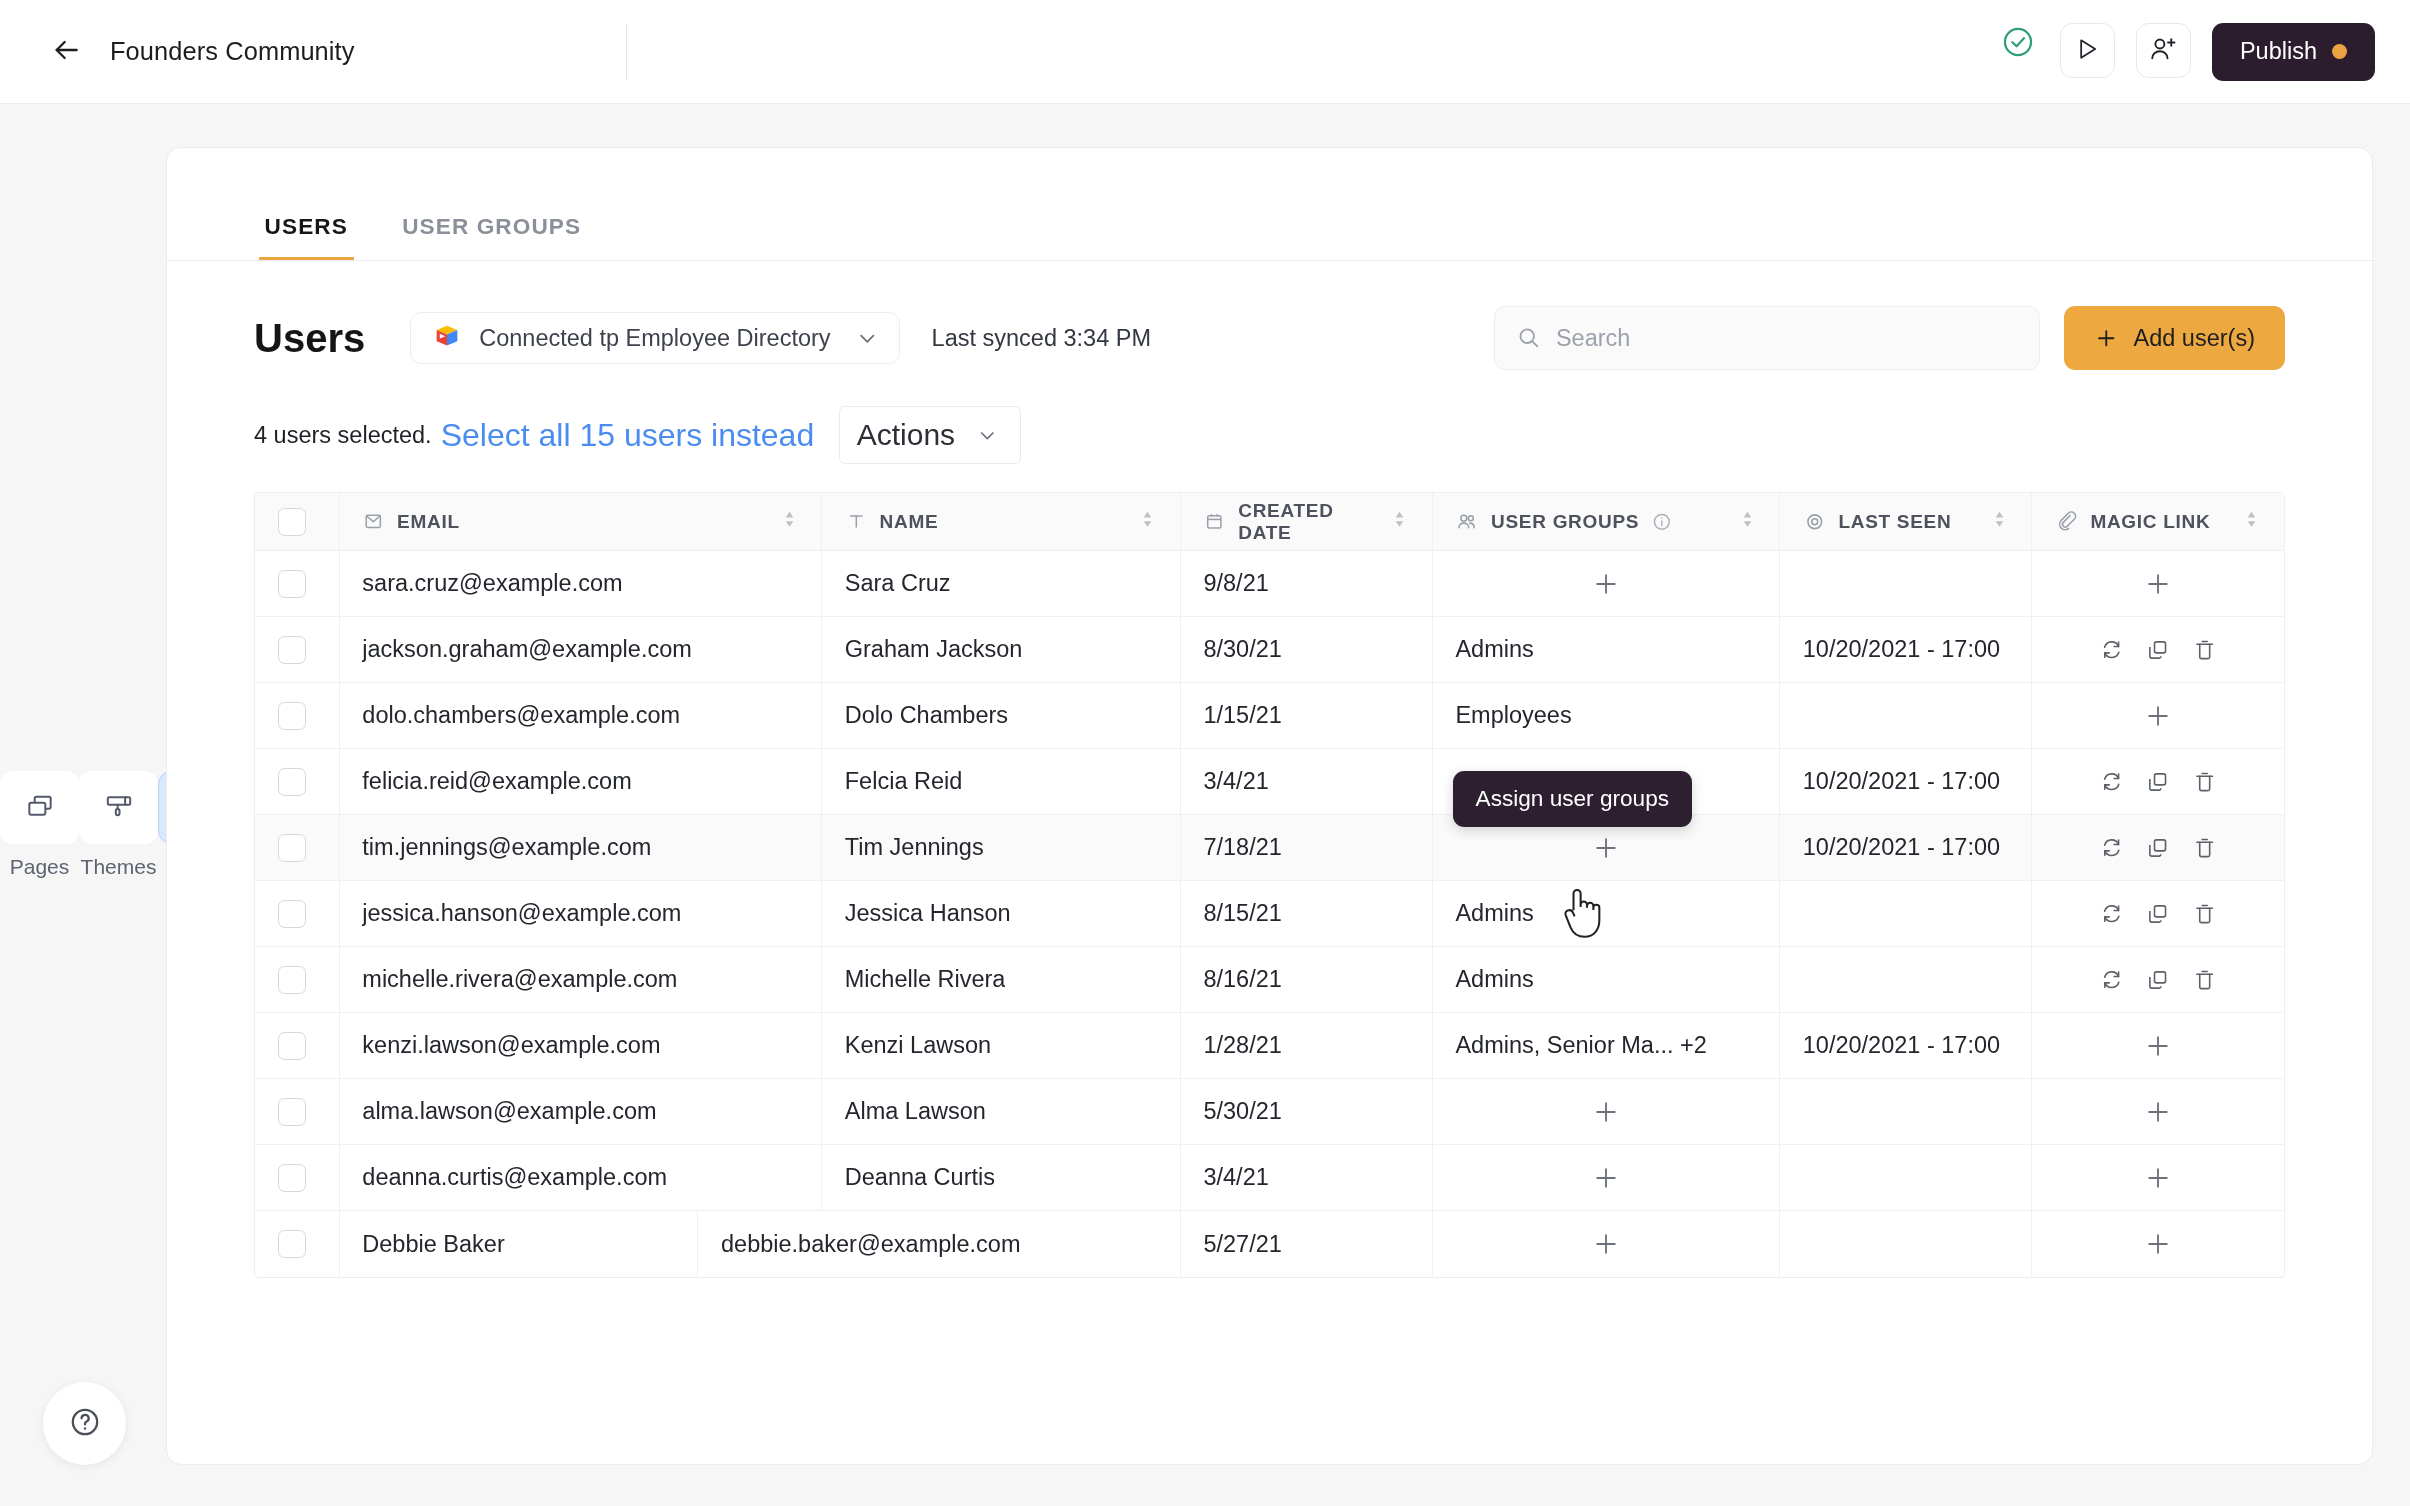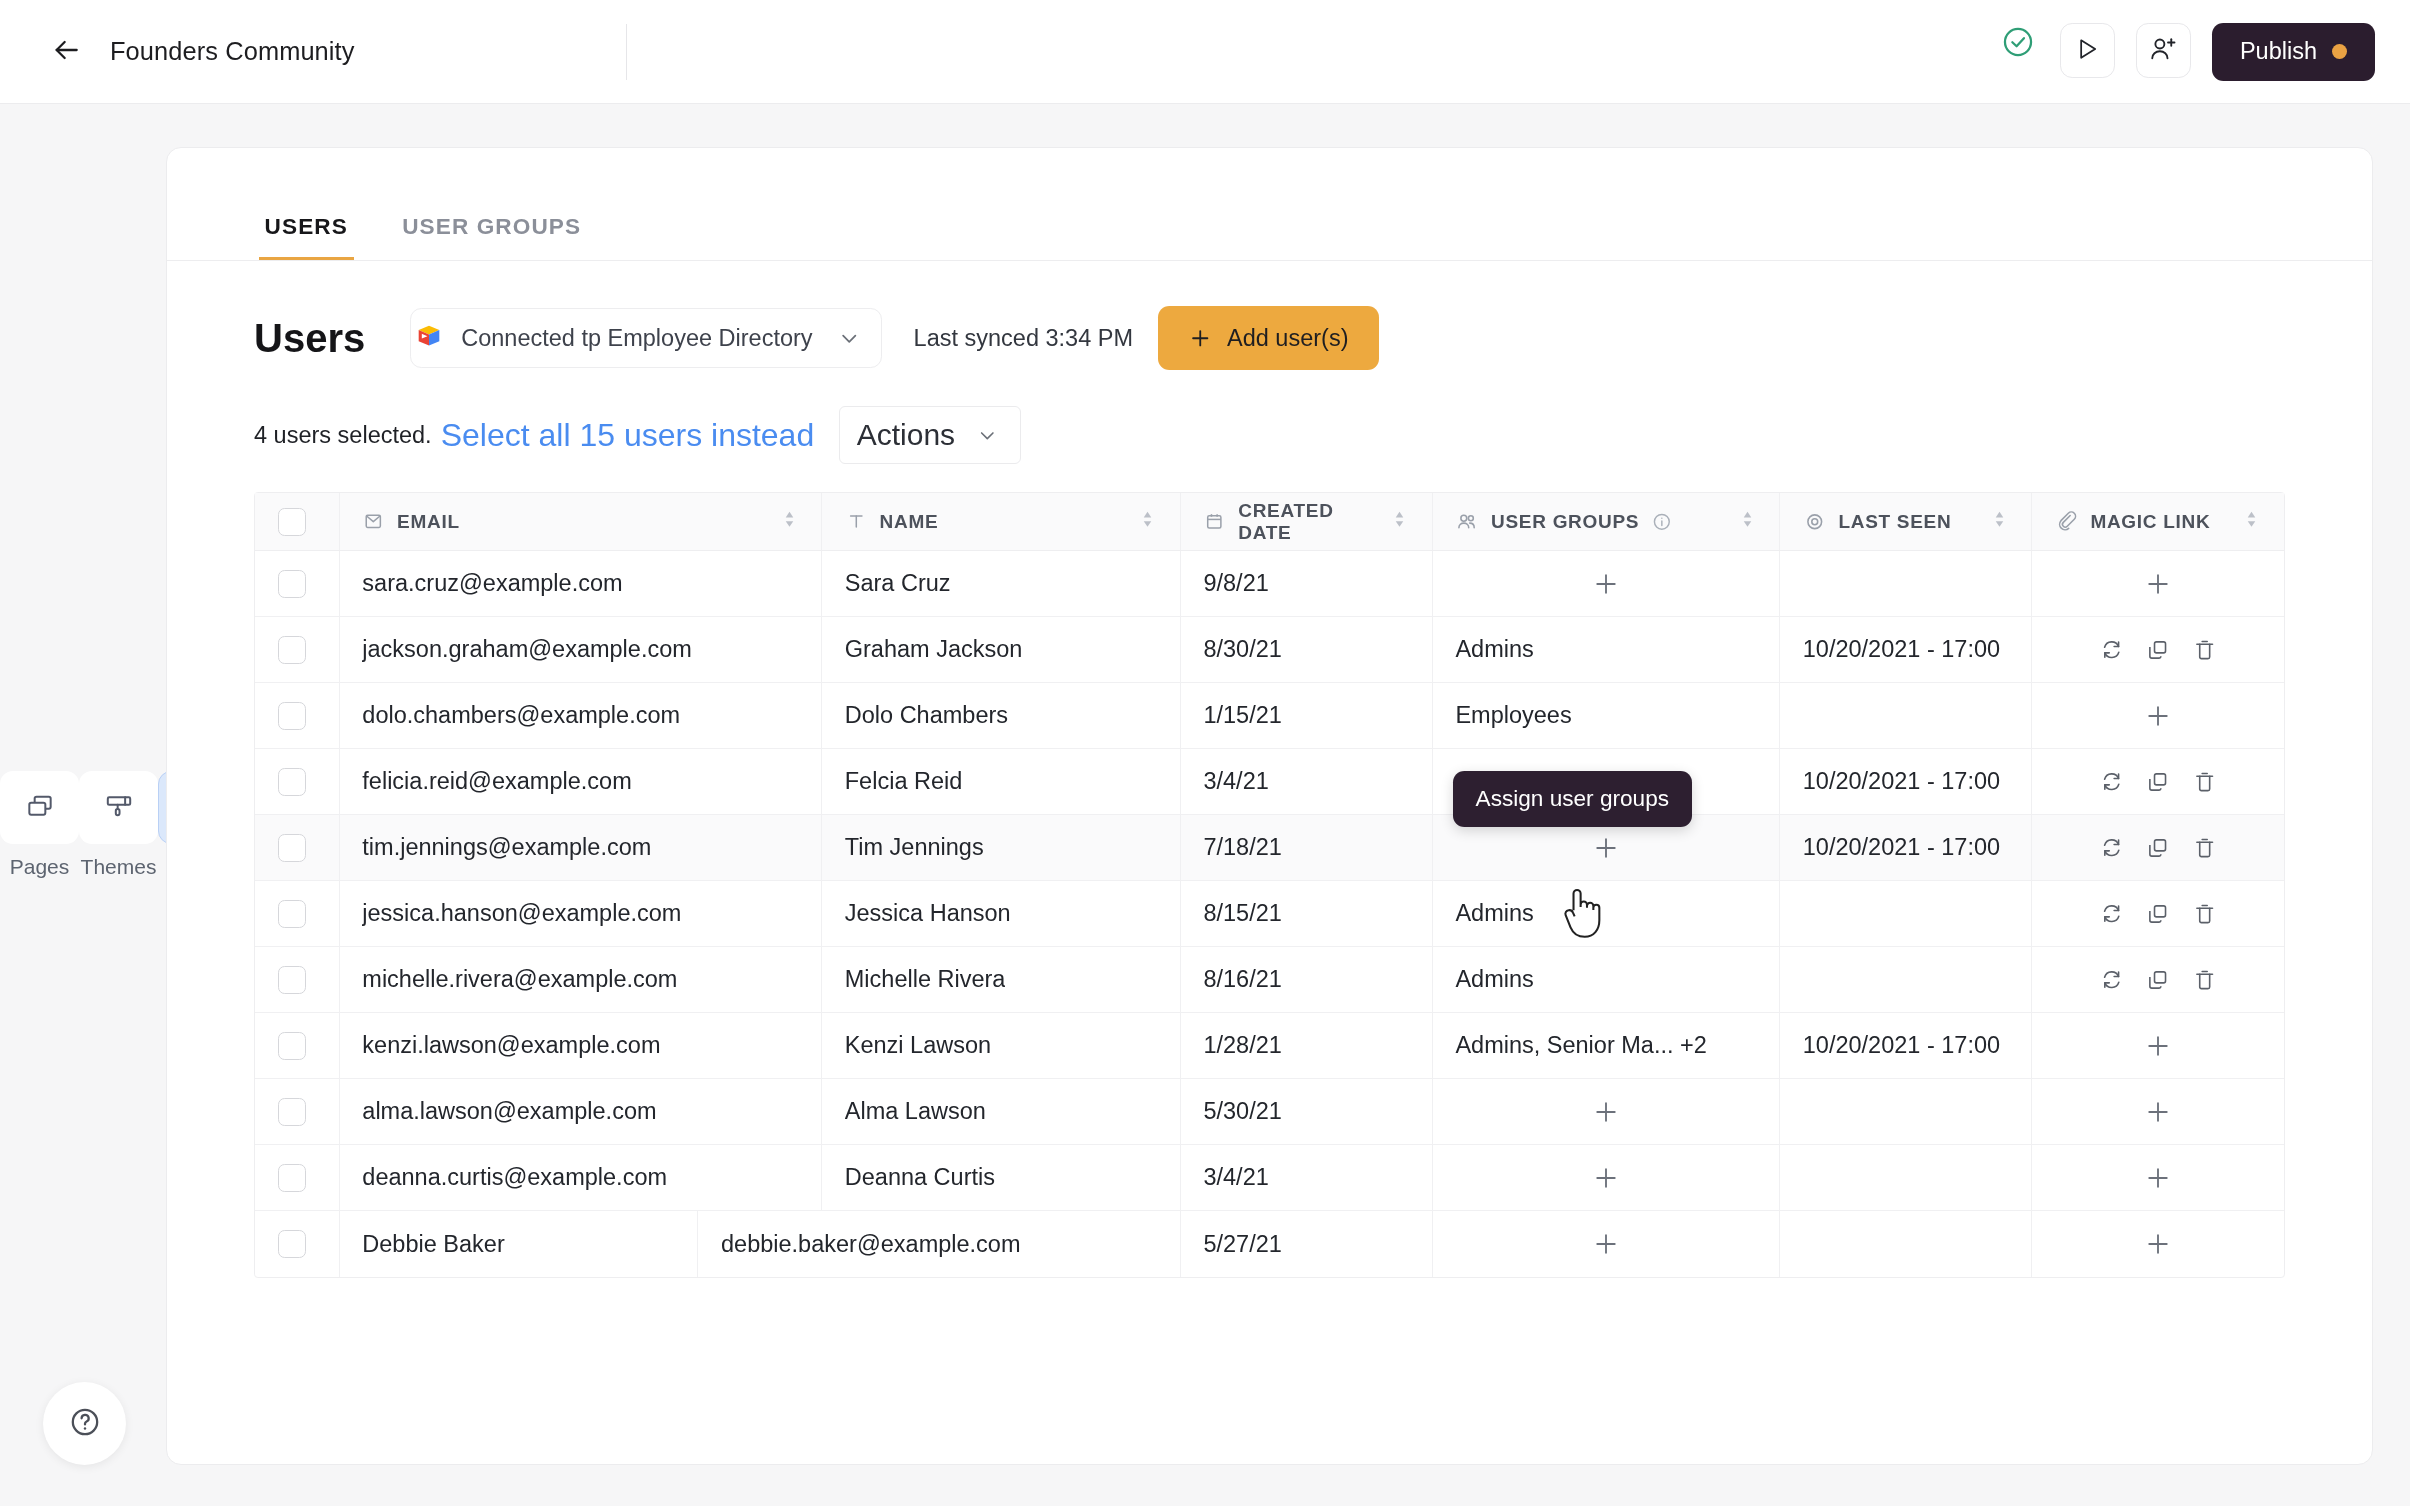--- a/index.html
+++ b/index.html
@@ -109,21 +109,21 @@
   }
   .tab.active { color: #17171a; border-bottom-color: #e9a542; }
 
   .toolbar {
     display: flex; align-items: center;
     padding: 0 87px; margin-top: 41px; height: 72px;
   }
   .page-title { font-size: 40px; font-weight: 700; color: #151518; }
   .conn-chip {
     margin-left: 45px;
-    height: 60px; padding: 0 19px 0 3px;
+    height: 52px; padding: 0 19px 0 21px;
     border: 0.9px solid #ededef; border-radius: 11.3px;
     display: flex; align-items: center; gap: 17px;
     background: #fff; cursor: pointer;
   }
   .conn-text { font-size: 23.5px; color: #3e424c; }
   .synced { margin-left: 32px; font-size: 23.5px; color: #33373f; }
 
   .search-wrap {
     margin-left: auto;
     width: 546px; height: 64px;
@@ -350,20 +350,29 @@
       <span class="conn-text">Connected tp Employee Directory</span>
       <span style="line-height:0;margin-left:7.5px;">
         <svg width="24.5" height="24.5" viewBox="0 0 24 24" fill="none" stroke="#6b7078" stroke-width="1.7" stroke-linecap="round" stroke-linejoin="round">
             <polyline points="6 9.5 12 15.5 18 9.5"></polyline>
           </svg>
       </span>
     </div>
 
     <div class="synced">Last synced 3:34 PM</div>
 
+    <div class="search-wrap">
+      <span style="line-height:0;">
+        <svg width="25.4" height="25.4" viewBox="0 0 24 24" fill="none" stroke="#9ca1ab" stroke-width="1.7" stroke-linecap="round">
+            <circle cx="10.6" cy="10.6" r="6.4"></circle>
+            <line x1="15.4" y1="15.4" x2="20.2" y2="20.2"></line>
+          </svg>
+      </span>
+      <input class="search-input" type="text" placeholder="Search" style="">
+    </div>
 
     <button class="add-btn">
       <span style="line-height:0;">
         <svg width="24.5" height="24.5" viewBox="0 0 24 24" fill="none" stroke="#1e1e21" stroke-width="1.8" stroke-linecap="round">
             <line x1="12" y1="5" x2="12" y2="19"></line>
             <line x1="5" y1="12" x2="19" y2="12"></line>
           </svg>
       </span>
       <span>Add user(s)</span>
     </button>

